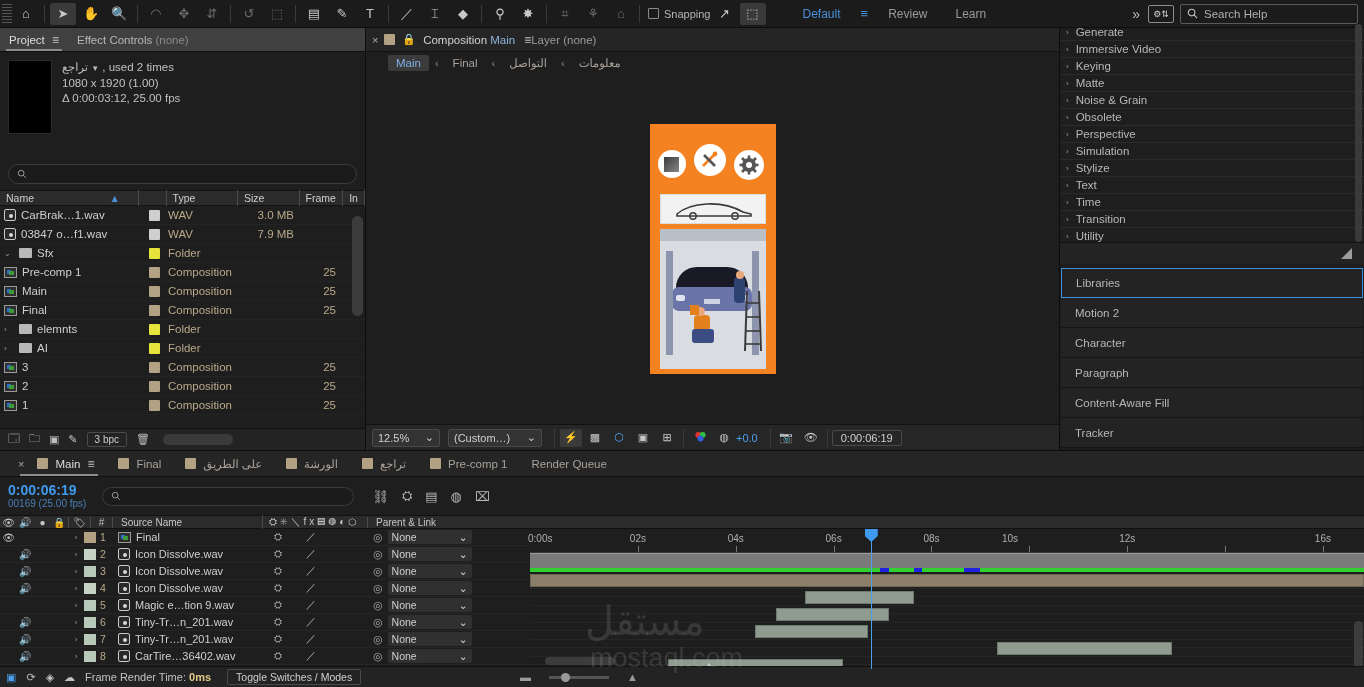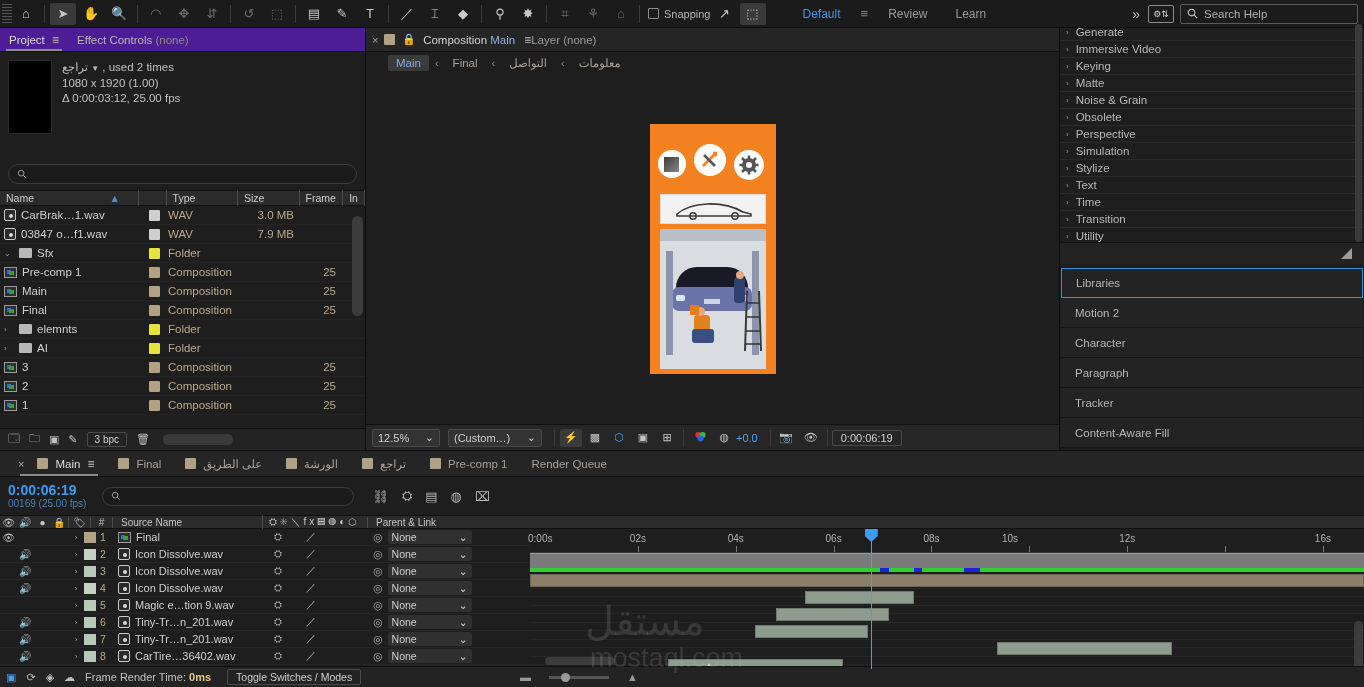--- a/index.html
+++ b/index.html
@@ -49,21 +49,21 @@
     background: #1b1b1b; display: flex; align-items: center; gap: 6px;
     padding: 0 6px; margin-right: 6px; color: #b0b0b0; font-size: 11.5px;
   }
 
   
   .project {
     position: absolute; left: 0; top: 28px; width: 366px; height: 422px;
     background: #1e1e1e; border-right: 1px solid #0d0d0d;
   }
   .panel-tabs {
-    height: 24px; background: #4c1d95; display: flex; align-items: center;
+    height: 24px; background: #404040; display: flex; align-items: center;
     border-bottom: 1px solid #111;
   }
   .ptab { padding: 0 9px; height: 24px; line-height: 24px; font-size: 11.5px; color: #b6b6b6; position: relative; }
   .ptab.sel { color: #dcdcdc; }
   .ptab.sel::after { content:""; position:absolute; left:6px; right:6px; bottom:1px; height:2px; background:#8c8c8c; }
   .ptab .muted { color: #8a8a8a; }
   .ptab .hamb { font-size: 12px; margin-left: 4px; color: #c0c0c0; }
 
   .proj-info { display: flex; padding: 8px 8px 6px 8px; height: 90px; }
   .thumb { width: 44px; height: 74px; background: #000; border: 1px solid #2a2a2a; }
@@ -676,24 +676,24 @@
         <div class="acc-item">
           <span>Motion 2</span>
         </div>
         <div class="acc-item">
           <span>Character</span>
         </div>
         <div class="acc-item">
           <span>Paragraph</span>
         </div>
         <div class="acc-item">
+          <span>Content-Aware Fill</span>
+        </div>
+        <div class="acc-item">
           <span>Tracker</span>
-        </div>
-        <div class="acc-item">
-          <span>Content-Aware Fill</span>
         </div>
       </div>
   </div>
 
   <div class="timeline">
     <div class="tl-tabs" id="tl-tabs">
         <div class="tl-tab sel">
           <span class="closeX">×</span>
           <span class="sw" style="background:#b3a183"></span>
           <span class="">Main</span>

